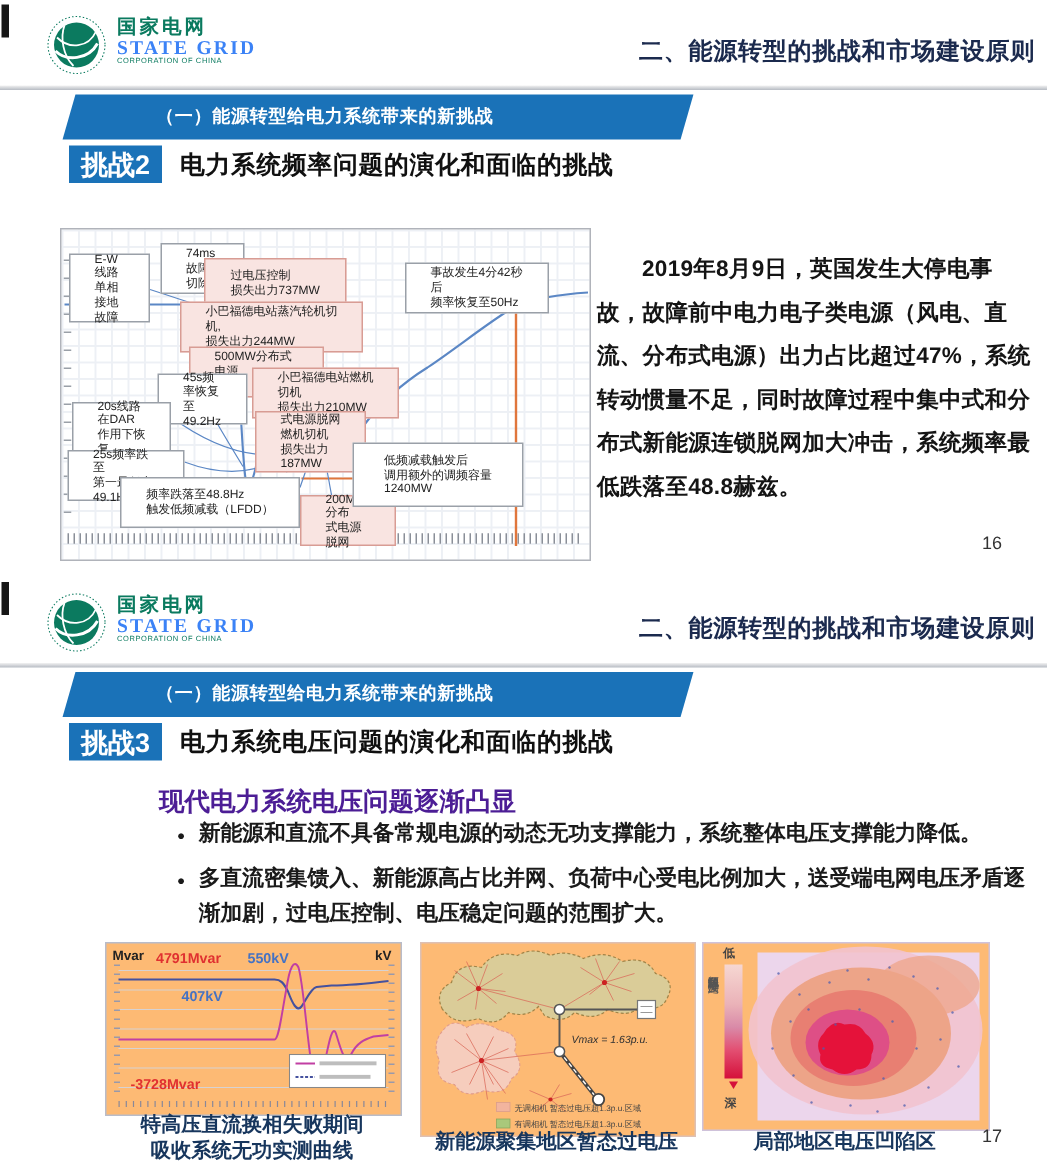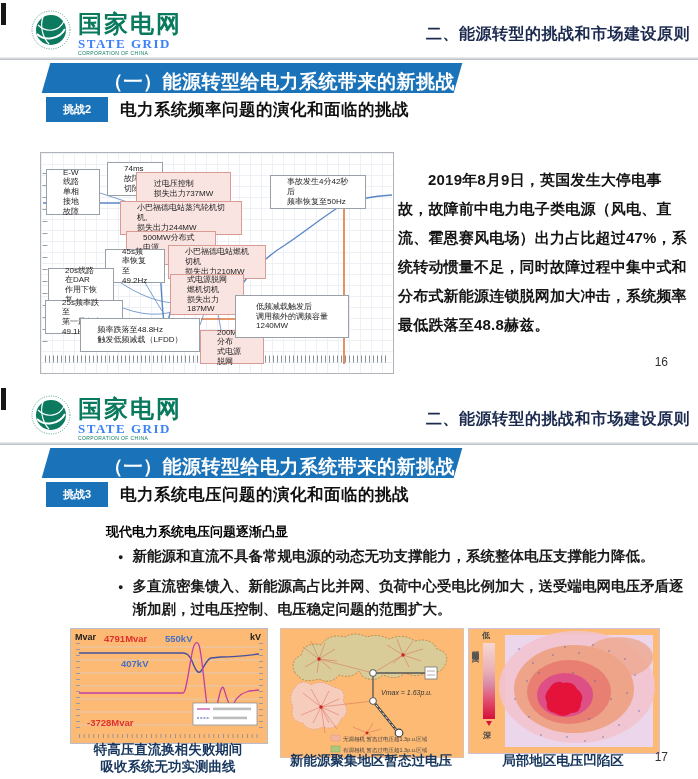--- a/index.html
+++ b/index.html
@@ -2,38 +2,38 @@
 <html><head>
 <meta charset="utf-8">
 <style>
   html,body{margin:0;padding:0}
   body{width:698px;height:779px;background:#fff;font-family:"Liberation Sans",sans-serif;color:#222;position:relative}
   .slide{position:relative;width:698px;height:385px;overflow:hidden;background:#fff}
   #s2{height:394px}
   .corner{position:absolute;left:1px;top:3px;width:5px;height:22px;background:#161616}
   .logo{position:absolute;left:30px;top:7px;display:flex;align-items:flex-start;gap:6px}
   .logo-txt{display:flex;flex-direction:column;line-height:1.08;margin-top:4px}
-  .logo-cn{font-size:24px;font-weight:bold;color:#0a7a5f;letter-spacing:2px}
+  .logo-cn{font-size:13px;font-weight:bold;color:#0a7a5f;letter-spacing:2px}
   .logo-en{font-family:"Liberation Serif",serif;font-size:13px;font-weight:bold;color:#3b82f6;letter-spacing:1.5px}
   .logo-sub{font-size:5px;color:#0a7a5f;letter-spacing:.4px}
   .sec-title{position:absolute;right:8px;top:24px;font-size:16px;font-weight:bold;color:#1b2a4e;letter-spacing:.5px}
   .sep{position:absolute;left:0;top:57px;width:698px;height:3px;background:linear-gradient(to bottom,#f2f2f2,#b6bbc3)}
   .banner{position:absolute;left:46px;top:63px;width:412px;height:30px}
   .banner-bg{position:absolute;left:0;top:0;width:100%;height:100%;background:#1a72b8;transform:skewX(-16deg)}
-  .banner-text{position:absolute;left:58px;top:6px;color:#fff;font-weight:bold;font-size:19px;letter-spacing:.5px}
-  .tag{position:absolute;left:46px;top:97px;width:62px;height:25px;background:#1a72b8;color:#fff;font-weight:bold;font-size:11px;display:flex;align-items:center;justify-content:center}
+  .banner-text{position:absolute;left:58px;top:6px;color:#fff;font-weight:bold;font-size:12px;letter-spacing:.5px}
+  .tag{position:absolute;left:46px;top:97px;width:62px;height:25px;background:#1a72b8;color:#fff;font-weight:bold;font-size:18px;display:flex;align-items:center;justify-content:center}
   .chal-title{position:absolute;left:120px;top:99px;font-size:16.5px;font-weight:bold;color:#101010;letter-spacing:.5px}
   .panel{position:absolute;left:40px;top:152px;width:352px;height:220px;background:#fff;border:1px solid #b0b3ba;
     background-image:linear-gradient(#edf0f5 1px,transparent 1px),linear-gradient(90deg,#edf0f5 1px,transparent 1px);background-size:11px 11px}
   .panel svg{position:absolute;left:0;top:0;z-index:1}
   .dbox{position:absolute;font-size:8px;line-height:1.22;display:flex;align-items:center;justify-content:center;text-align:left;white-space:pre-line;background:#fff;border:1px solid #9aa0a8;color:#222;z-index:2;padding:16px;box-sizing:border-box}
   .dbox.pink{background:#f9e4e1;border-color:#d89c94}
   .para{position:absolute;left:398px;top:166px;width:294px;font-size:15px;line-height:1.93;color:#141414;text-indent:2em;font-weight:600;letter-spacing:.2px}
   .pageno{position:absolute;right:30px;font-size:12px;color:#333}
-  .intro{position:absolute;left:106px;top:138px;font-size:13px;font-weight:600;color:#000000}
+  .intro{position:absolute;left:106px;top:138px;font-size:17px;font-weight:600;color:#4c1d95}
   .bullet{position:absolute;left:118px;font-size:14.5px;font-weight:600;color:#1a1a1a;line-height:1.6;display:flex;gap:9px}
   .bullet .dot{font-size:9px;margin-top:5px}
   .fig{position:absolute;top:243px;background:#fdba74}
   #fig1{left:70px;width:196px;height:114px;border:1px solid #b9bcc9}
   #fig2{left:280px;width:182px;height:128px;border:1px solid #ddc0b4}
   #fig3{left:468px;width:190px;height:124px;border:1px solid #cfc2da}
   .figcap{position:absolute;text-align:center;font-size:13.5px;font-weight:bold;color:#17365d;line-height:1.25}
   #cap1{left:62px;width:212px;top:357px}
   #cap2{left:262px;width:218px;top:368px}
   #cap3{left:462px;width:202px;top:368px}
@@ -132,21 +132,21 @@
 触发低频减载（LFDD）</div>
     <div class="dbox pink" style="left:159px;top:177px;width:64px;height:32px">200MW分布
 式电源脱网</div>
     <div class="dbox" style="left:194px;top:142px;width:114px;height:43px">低频减载触发后
 调用额外的调频容量
 1240MW</div>
     <div class="dbox" style="left:229px;top:22px;width:96px;height:27px">事故发生4分42秒后
 频率恢复至50Hz</div>
   </div>
 
-  <div class="para">2019年8月9日，英国发生大停电事故，故障前中电力电子类电源（风电、直流、霍恩赛风电场）出力占比超过47%，系统转动惯量不足，同时故障过程中集中式和分布式新能源连锁脱网加大冲击，系统频率最低跌落至48.8赫兹。</div>
+  <div class="para">2019年8月9日，英国发生大停电事故，故障前中电力电子类电源（风电、直流、分布式电源）出力占比超过47%，系统转动惯量不足，同时故障过程中集中式和分布式新能源连锁脱网加大冲击，系统频率最低跌落至48.8赫兹。</div>
   <div class="pageno" style="top:355px">16</div>
 </div>
 
 <div class="slide" id="s2">
   <div class="corner"></div>
 
   <div class="logo">
     <svg width="42" height="46" viewBox="0 0 42 46">
       <circle cx="21" cy="23" r="19" fill="none" stroke="#0a7a5f" stroke-width="0.7" stroke-dasharray="1 1.4"></circle>
       <circle cx="21" cy="23" r="15" fill="#0b7a5f"></circle>

